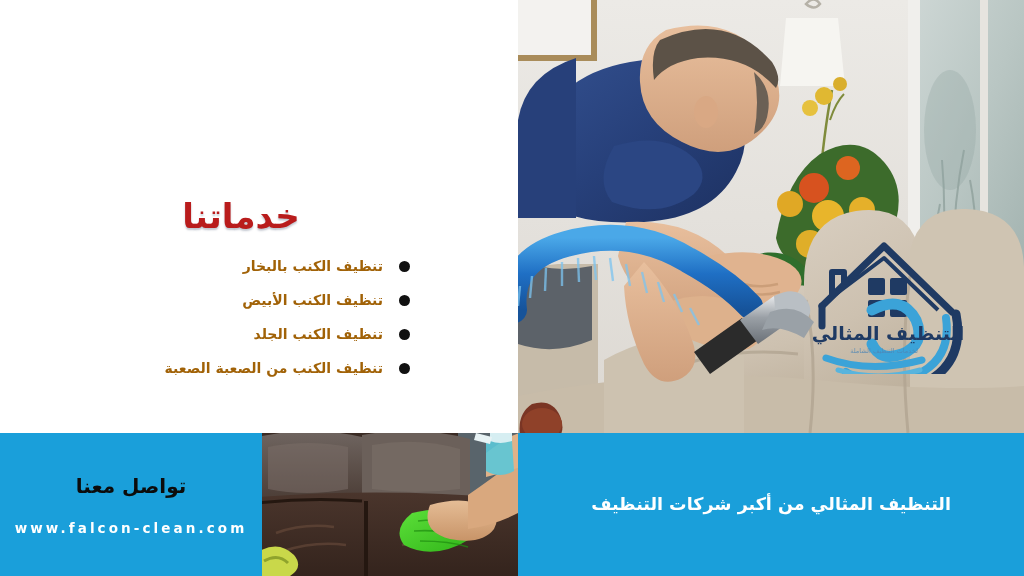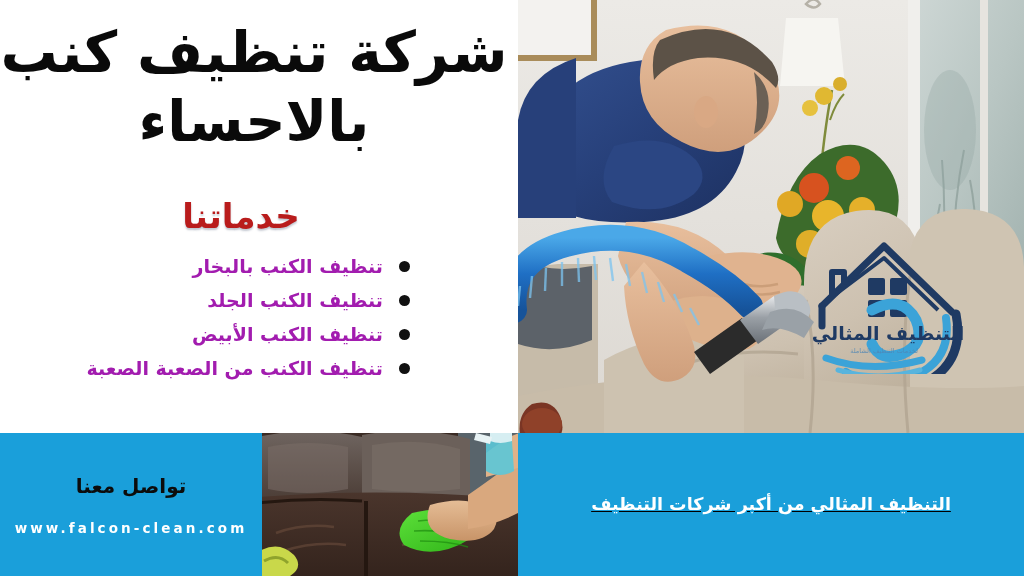--- a/index.html
+++ b/index.html
@@ -66,23 +66,23 @@
   }
   .service-item .bullet {
     flex:0 0 auto;
     width:11px; height:11px;
     border-radius:50%;
     background:#111;
     margin-left:16px;
     margin-right:108px;
   }
   .service-item .txt {
-    color:#a21caf;
-    font-weight:bold;
-    font-size:19px;
+    color:#a16207;
+    font-weight:bold;
+    font-size:14px;
     white-space:nowrap;
     letter-spacing:0px;
   }
 
   
   .photo-main {
     position:absolute;
     left:518px; top:0;
     width:506px; height:433px;
     overflow:hidden;
@@ -145,58 +145,53 @@
   .tagline {
     position:absolute;
     left:518px; top:0;
     width:506px; height:143px;
     display:flex;
     flex-direction:column;
     align-items:center;
     justify-content:center;
     direction:rtl;
     text-align:center;
-    text-decoration:underline;
   }
   .tagline .tl {
     display:block;
     color:#ffffff;
     font-weight:bold;
     font-size:17.5px;
     line-height:1.62;
     white-space:nowrap;
     direction:rtl;
   }
 </style>
 </head>
 <body>
 
 <div id="poster">
 
   <div class="left-panel">
 
-    <div class="headline">
-      <span class="ln ln1">شركة تنظيف كنب</span>
-      <span class="ln ln2">بالاحساء</span>
-    </div>
 
     <div class="services-heading">خدماتنا</div>
 
     <ul class="services-list">
       <li class="service-item">
         <span class="bullet"></span>
         <span class="txt">تنظيف الكنب بالبخار</span>
       </li>
       <li class="service-item">
         <span class="bullet"></span>
-        <span class="txt">تنظيف الكنب الجلد</span>
+        <span class="txt">تنظيف الكنب الأبيض</span>
       </li>
       <li class="service-item">
         <span class="bullet"></span>
-        <span class="txt">تنظيف الكنب الأبيض</span>
+        <span class="txt">تنظيف الكنب الجلد</span>
       </li>
       <li class="service-item">
         <span class="bullet"></span>
         <span class="txt">تنظيف الكنب من الصعبة الصعبة</span>
       </li>
     </ul>
   </div>
 
   <div class="photo-main">
     <svg viewBox="0 0 506 433" preserveAspectRatio="xMidYMid slice">

